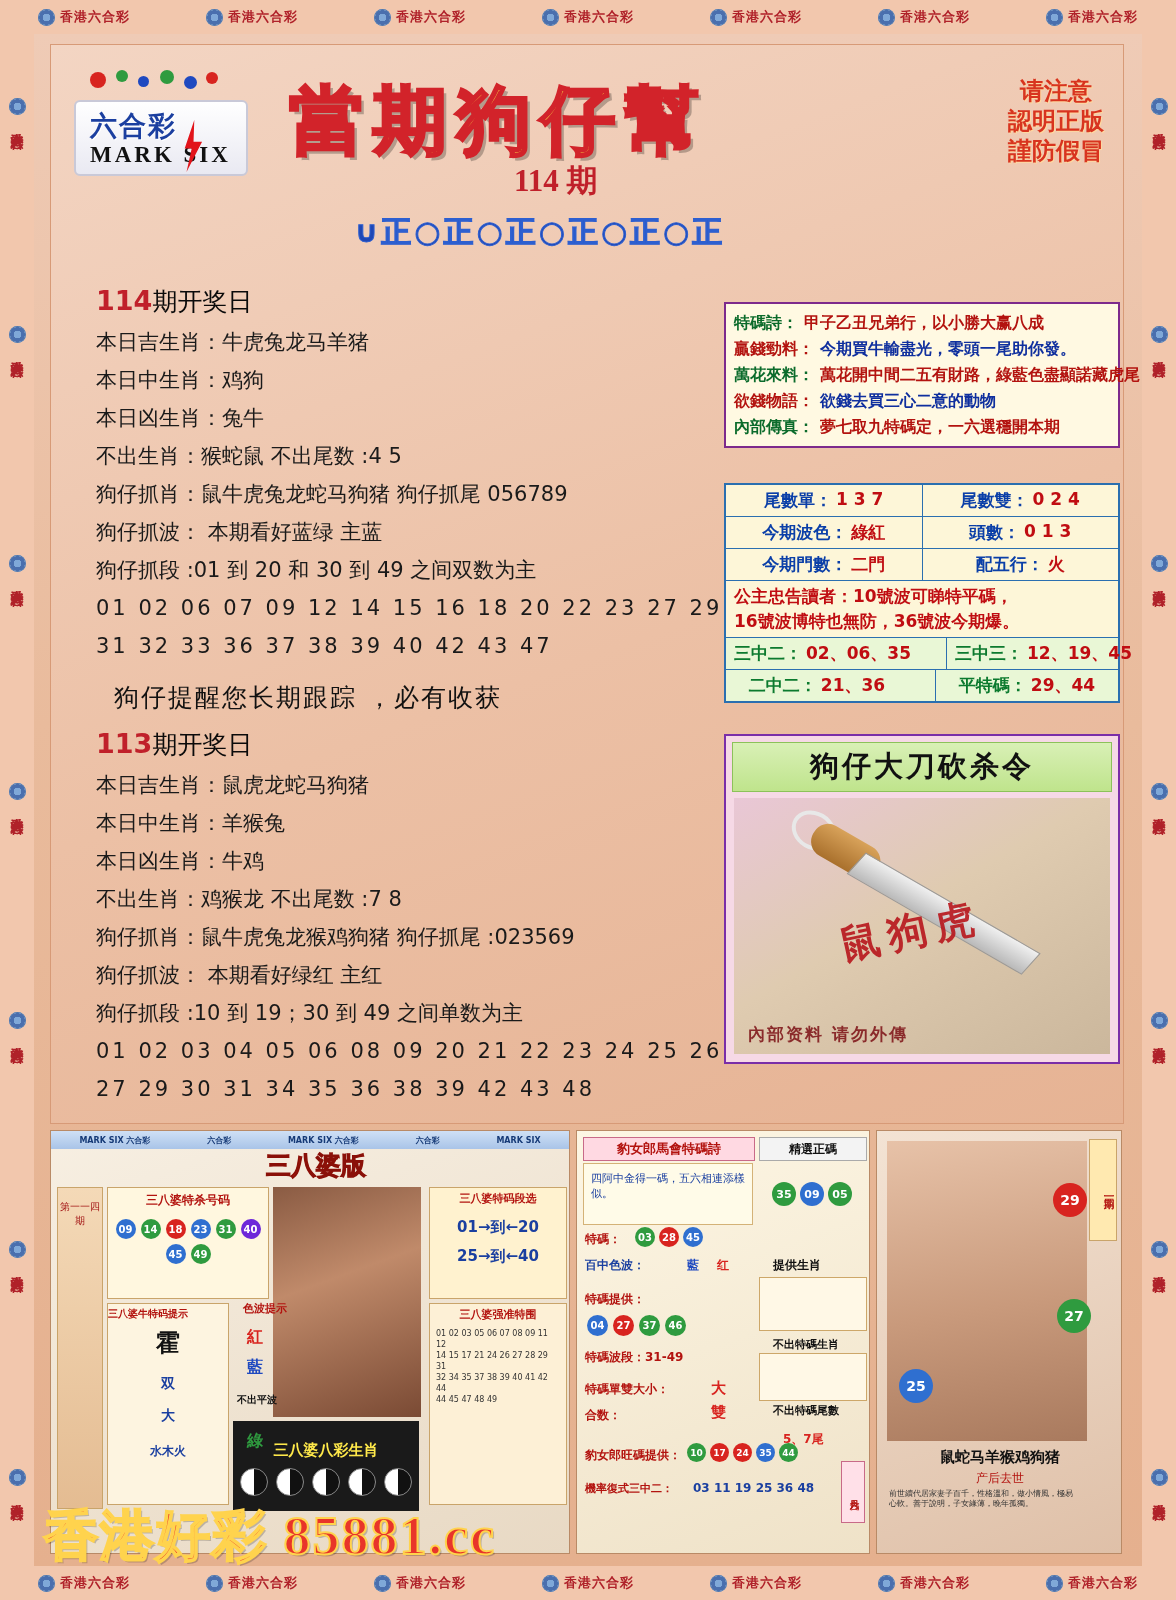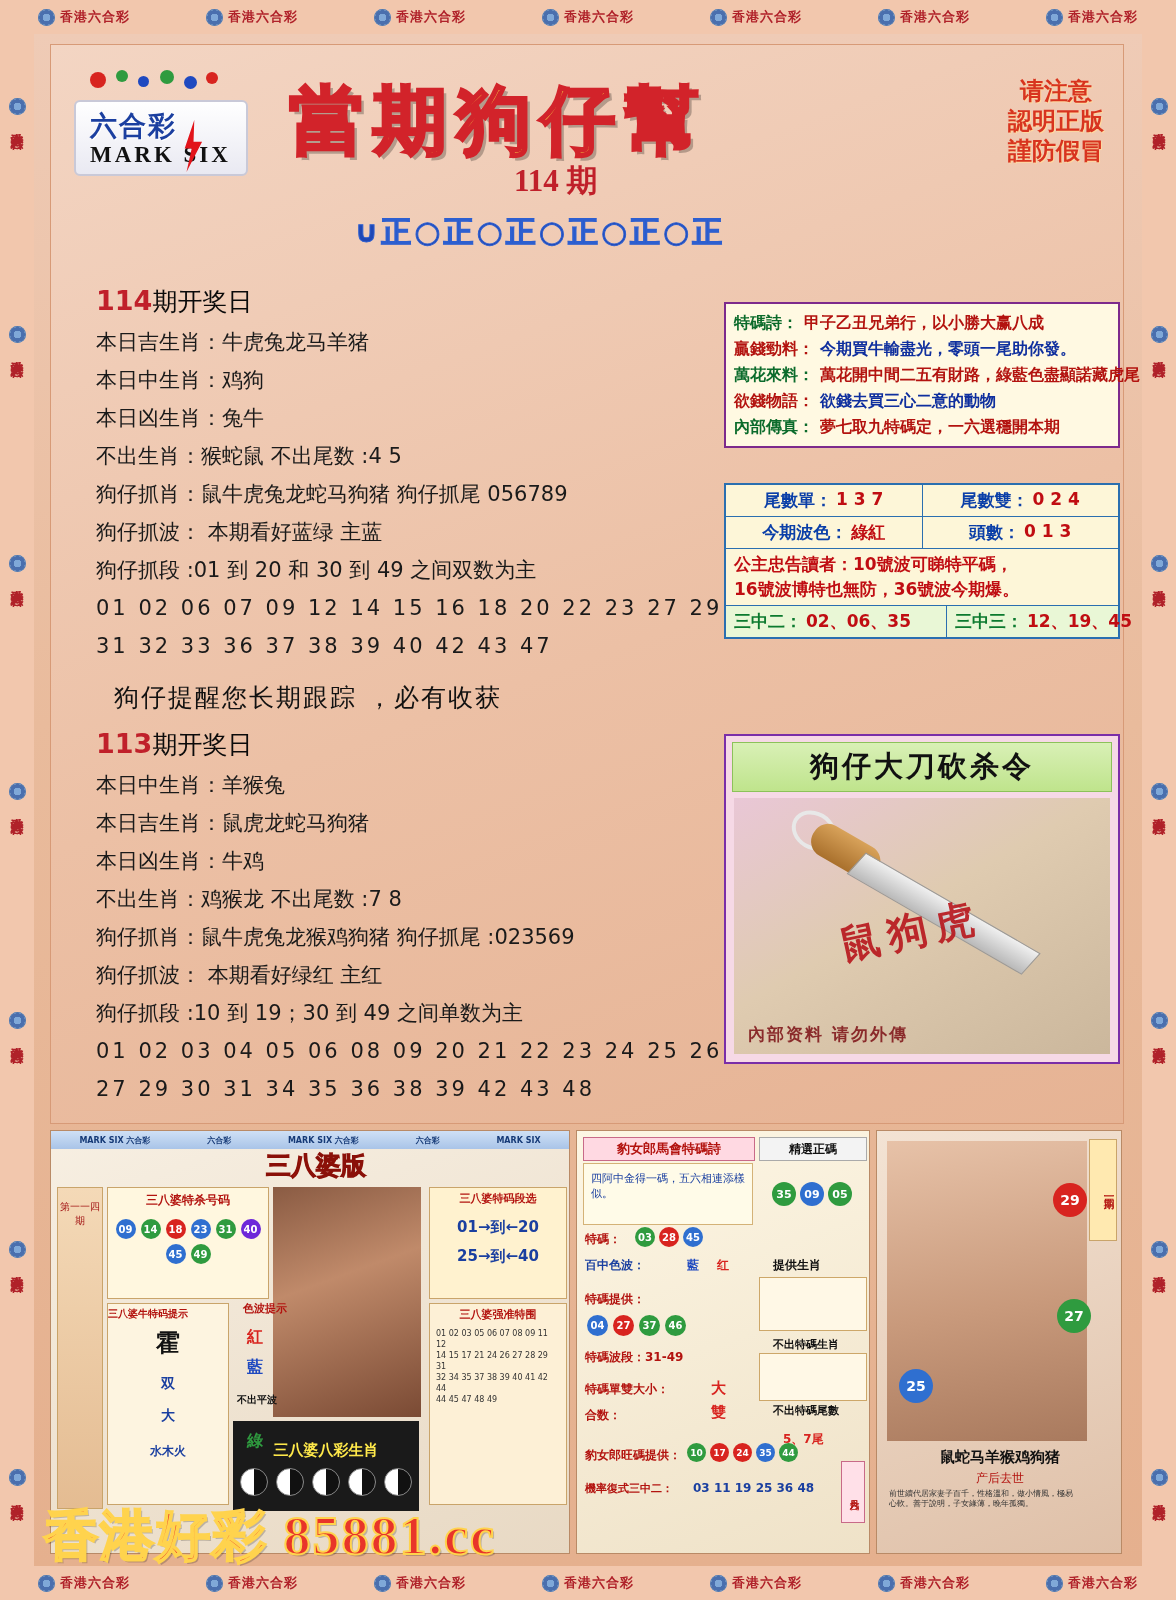--- a/index.html
+++ b/index.html
@@ -468,22 +468,22 @@
     <div class="rowline">狗仔抓波：                     本期看好蓝绿  主蓝</div>
     <div class="rowline">狗仔抓段 :01 到 20 和 30 到 49 之间双数为主</div>
     <div class="rowline nums">01 02 06 07 09 12 14 15 16 18 20 22 23 27 29</div>
     <div class="rowline nums">31 32 33 36 37 38 39 40 42 43 47</div>
 
     <div class="remind">狗仔提醒您长期跟踪 ，必有收获</div>
 
     <div class="sec-title">
       <em>113</em><span>期开奖日</span>
     </div>
+    <div class="rowline">本日吉生肖：鼠虎龙蛇马狗猪</div>
     <div class="rowline">本日中生肖：羊猴兔</div>
-    <div class="rowline">本日吉生肖：鼠虎龙蛇马狗猪</div>
     <div class="rowline">本日凶生肖：牛鸡</div>
     <div class="rowline">不出生肖：鸡猴龙  不出尾数 :7    8</div>
     <div class="rowline">狗仔抓肖：鼠牛虎兔龙猴鸡狗猪  狗仔抓尾 :023569</div>
     <div class="rowline">狗仔抓波：                     本期看好绿红  主红</div>
     <div class="rowline">狗仔抓段 :10 到 19；30 到 49 之间单数为主</div>
     <div class="rowline nums">01 02 03 04 05 06 08 09 20 21 22 23 24 25 26</div>
     <div class="rowline nums">27 29 30 31 34 35 36 38 39 42 43 48</div>
   </div>
 
   <div class="poem-box">
@@ -523,32 +523,52 @@
     <div class="st-row">
       <div class="st-cell">
         <span class="st-k">今期波色：</span>
         <span class="st-v">綠紅</span>
       </div>
       <div class="st-cell b">
         <span class="st-k">頭數：</span>
         <span class="st-v">0 1 3</span>
       </div>
     </div>
+    <div class="st-row">
+      <div class="st-cell">
+        <span class="st-k">今期門數：</span>
+        <span class="st-v">二門</span>
+      </div>
+      <div class="st-cell b">
+        <span class="st-k">配五行：</span>
+        <span class="st-v">火</span>
+      </div>
+    </div>
     <div class="st-note">
       <div>公主忠告讀者：10號波可睇特平碼，</div>
       <div>16號波博特也無防，36號波今期爆。</div>
     </div>
     <div class="st-row green st-green">
       <div class="st-cell">
         <span class="st-k">三中二：</span>
         <span class="st-v">02、06、35</span>
       </div>
       <div class="st-cell b">
         <span class="st-k">三中三：</span>
         <span class="st-v">12、19、45</span>
+      </div>
+    </div>
+    <div class="st-row green st-green">
+      <div class="st-cell">
+        <span class="st-k">二中二：</span>
+        <span class="st-v">21、36</span>
+      </div>
+      <div class="st-cell b">
+        <span class="st-k">平特碼：</span>
+        <span class="st-v">29、44</span>
       </div>
     </div>
   </div>
 
   <div class="cut-box">
     <div class="cut-head">狗仔大刀砍杀令</div>
     <div class="cut-img">
       <div class="knife">
         <div class="knife-ring"></div>
         <div class="knife-handle"></div>

